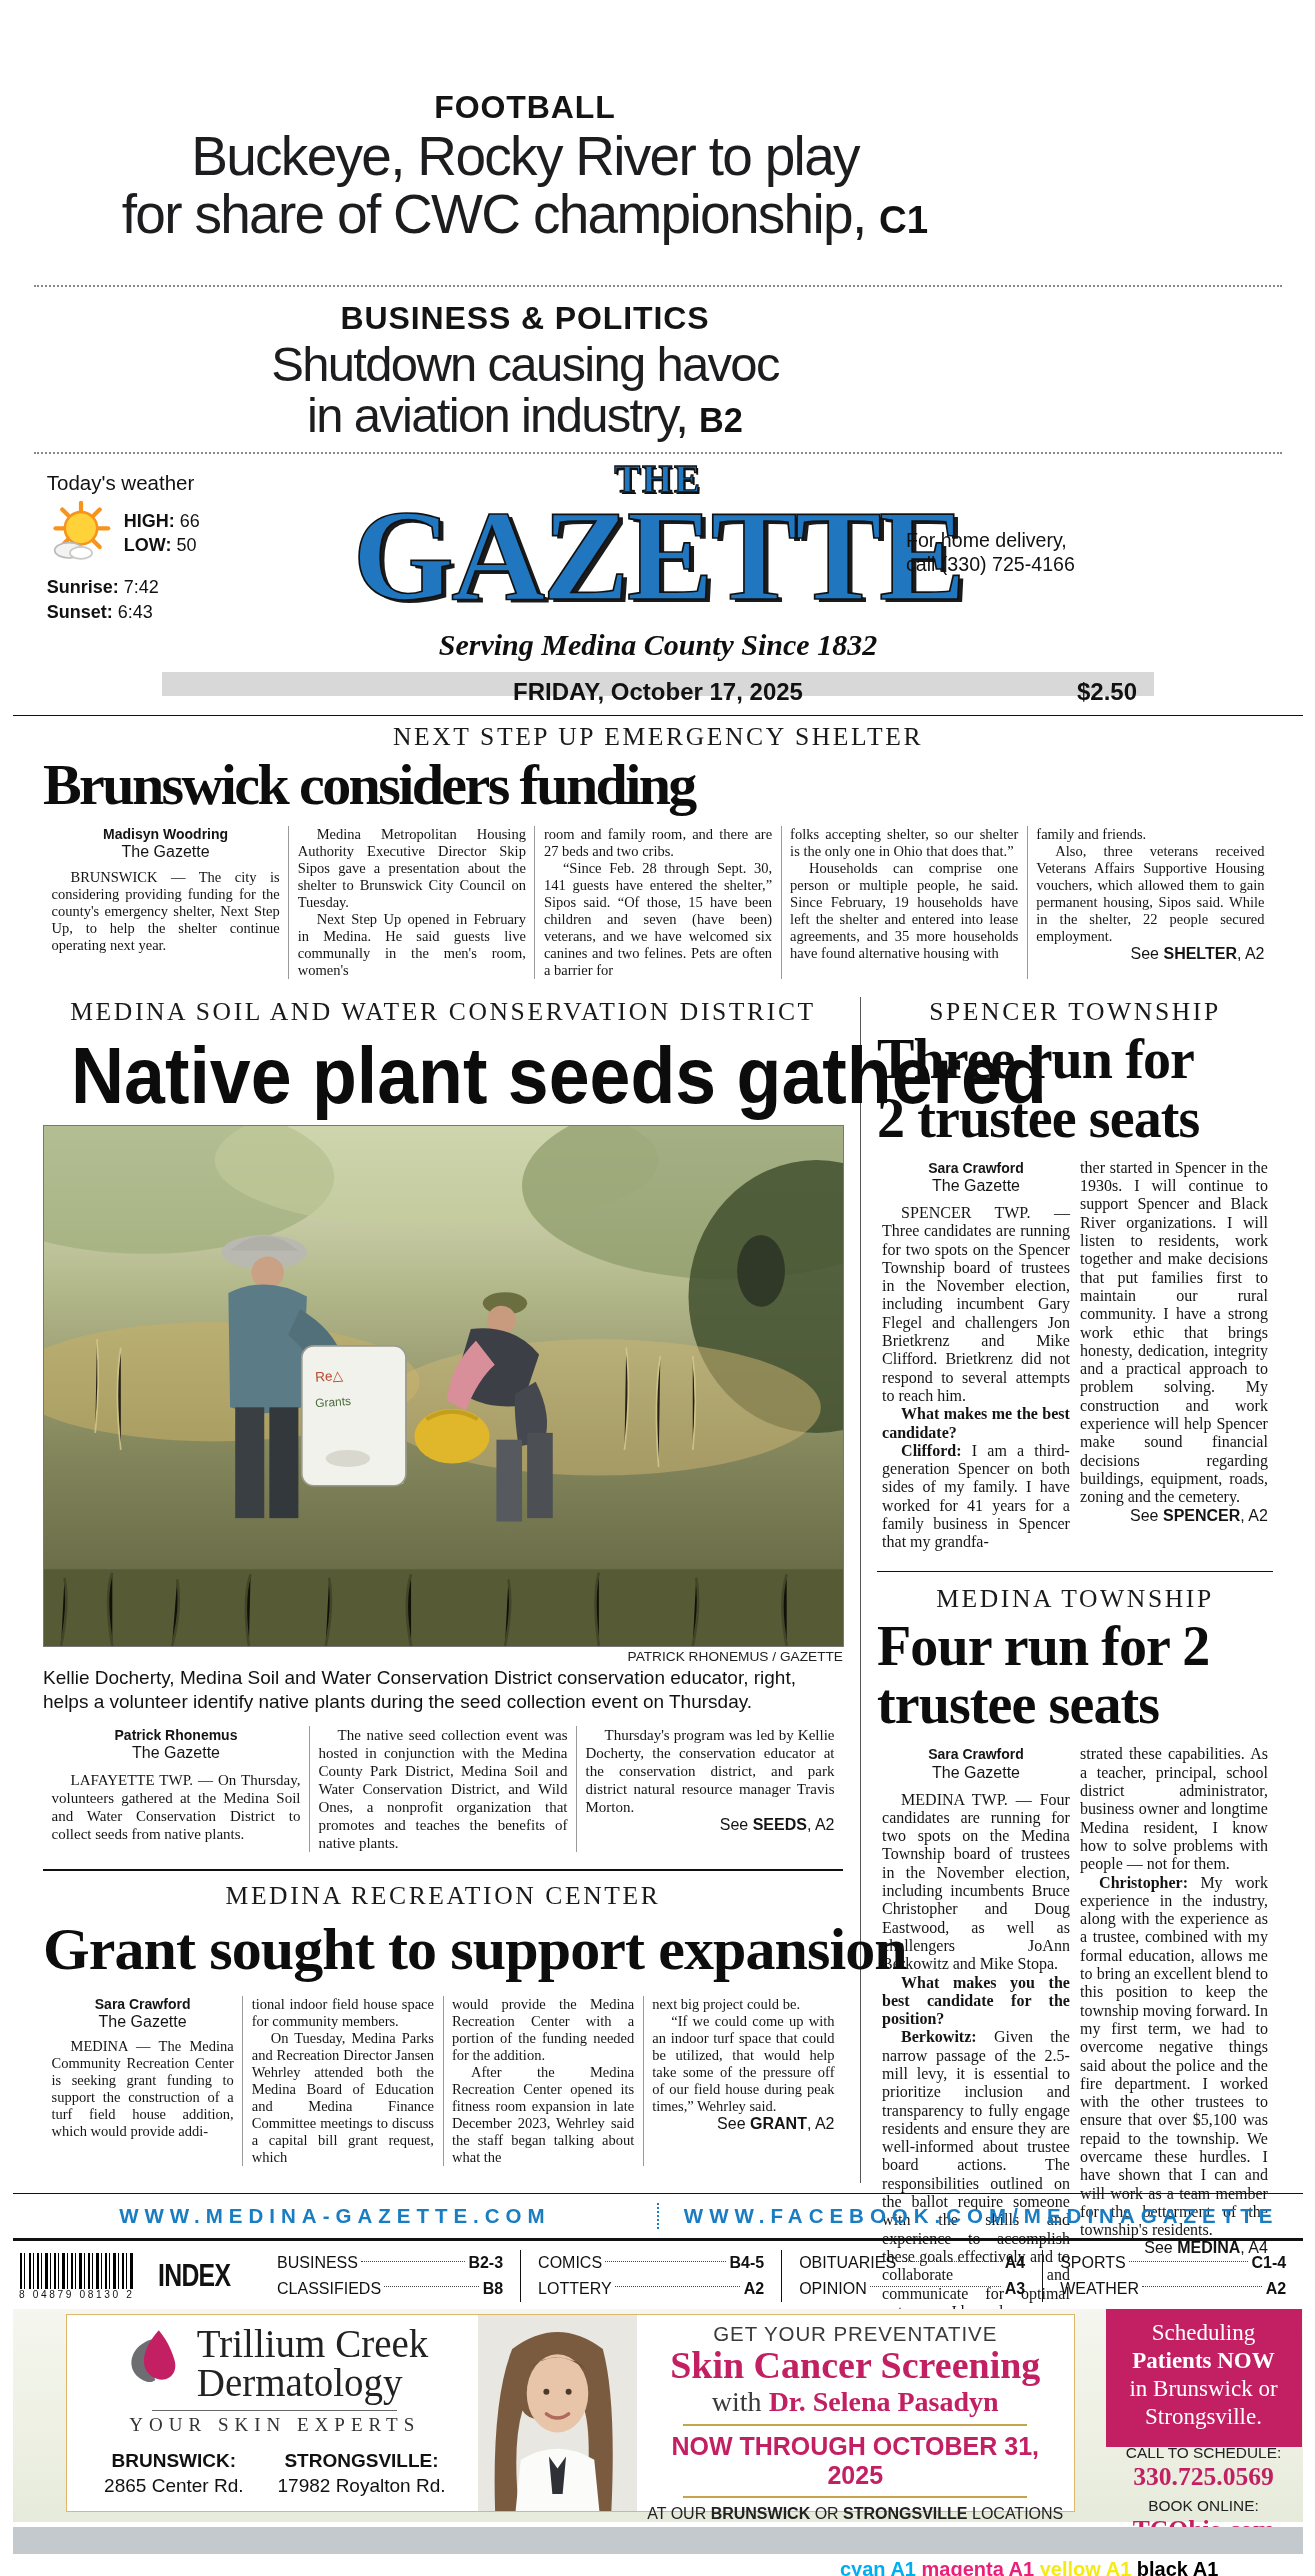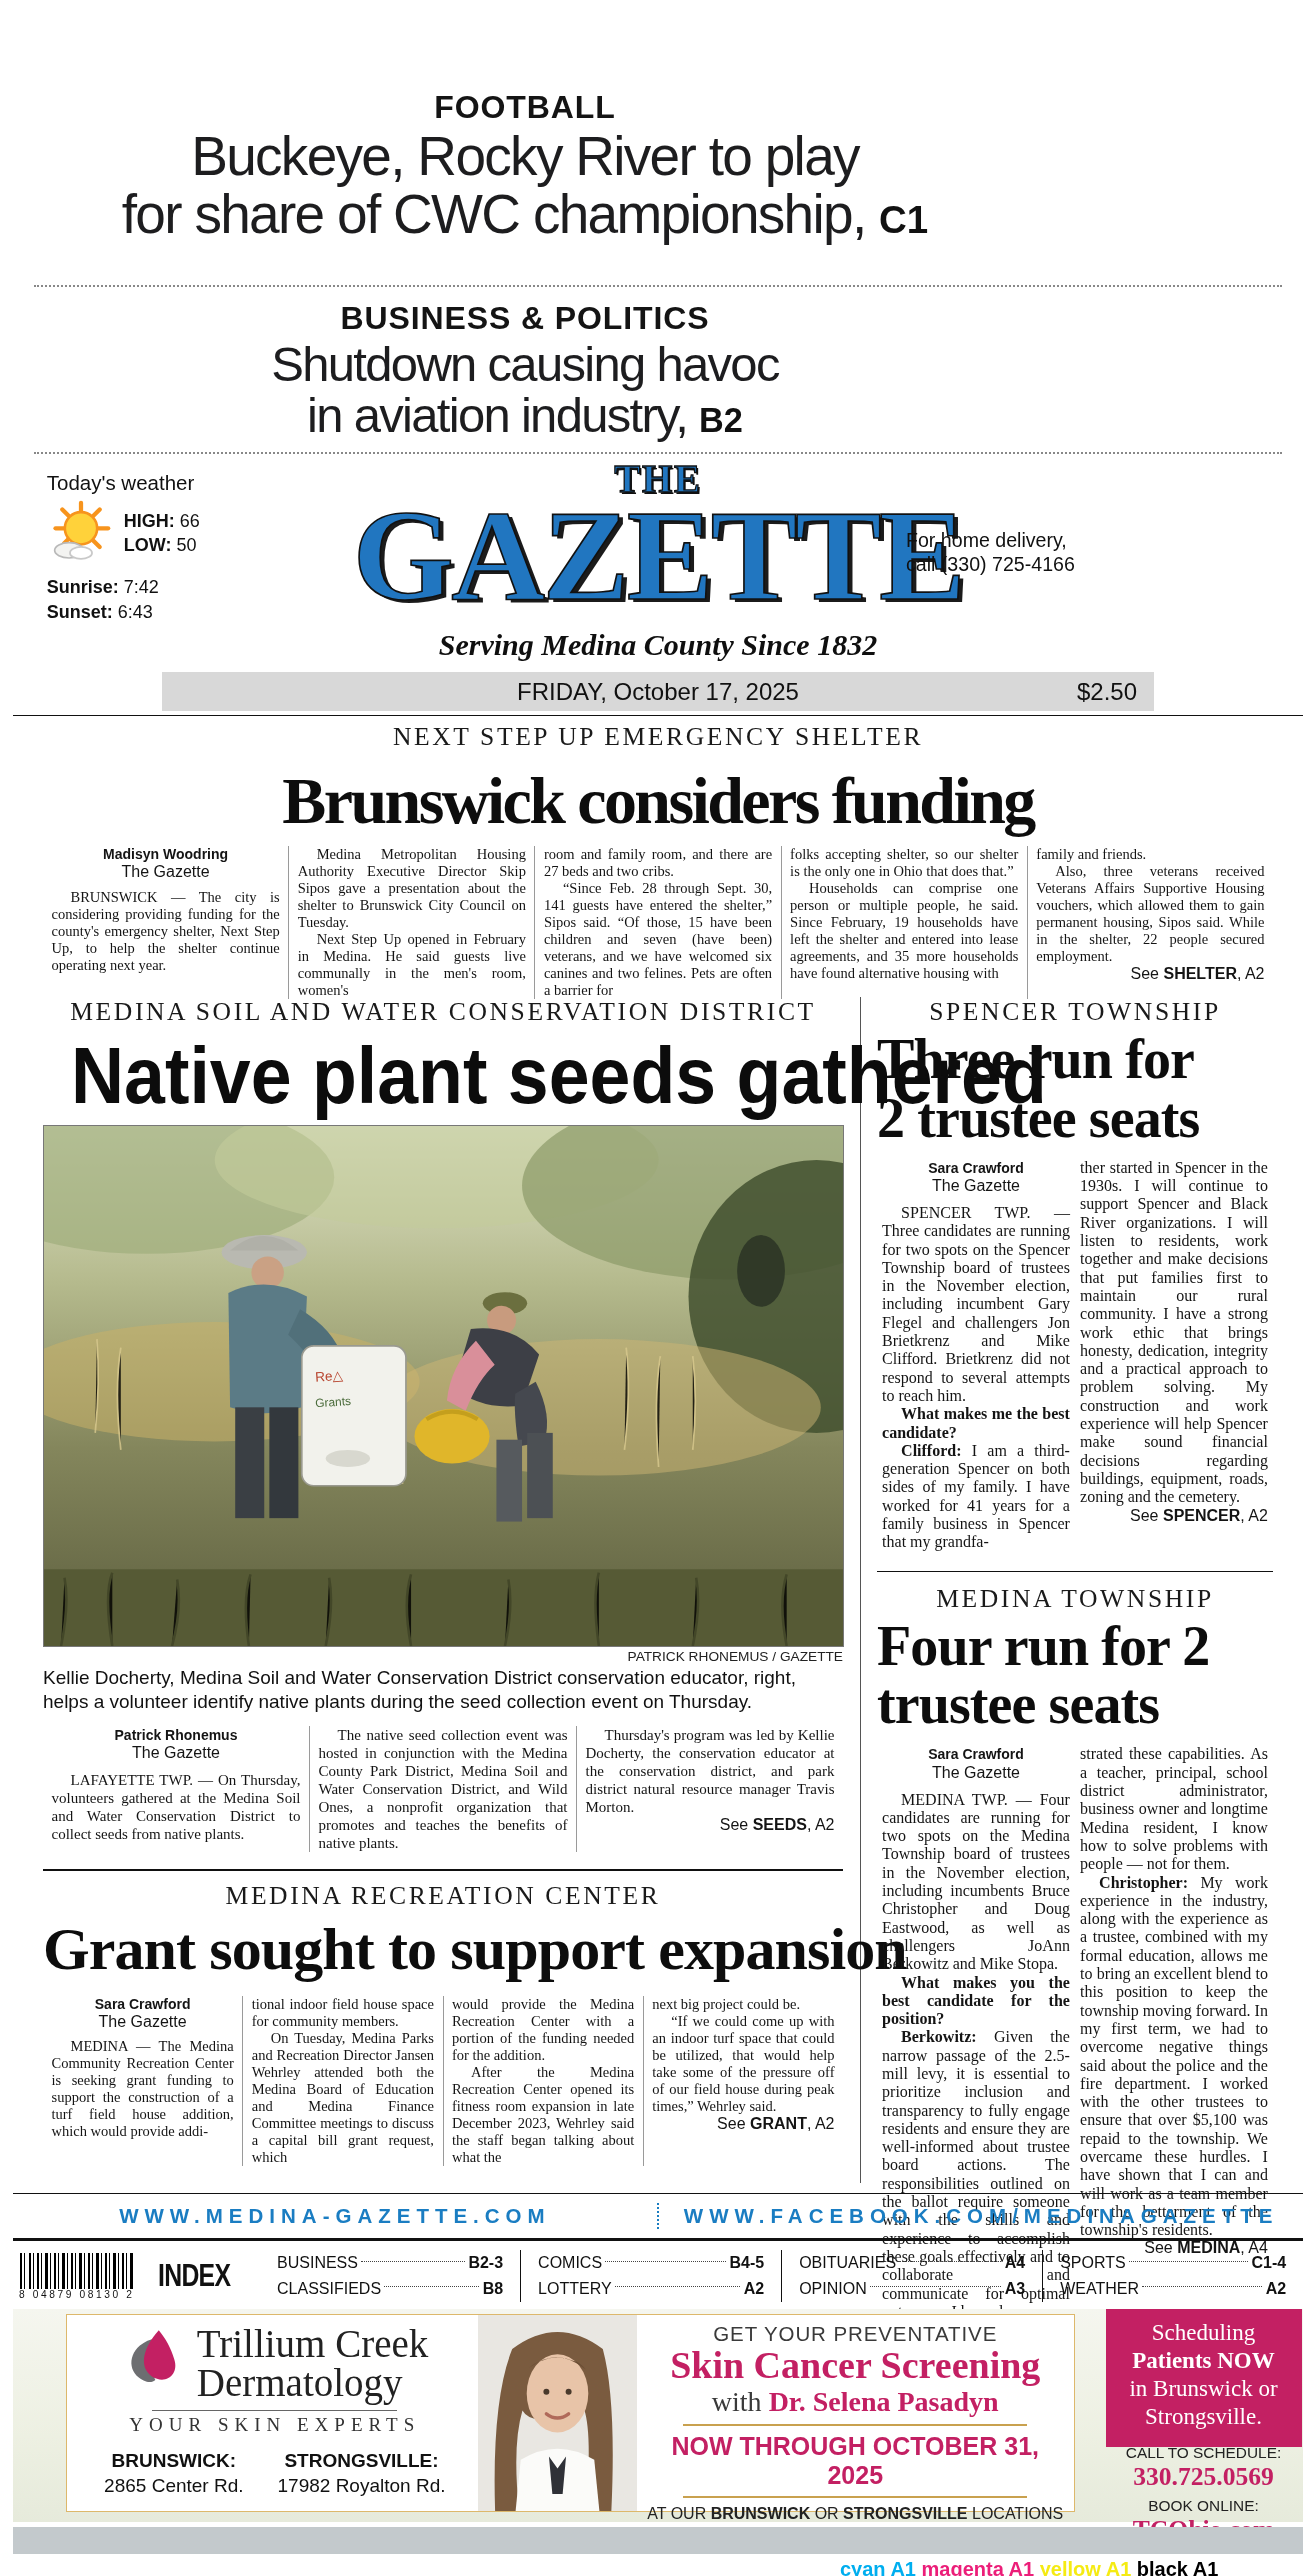--- a/index.html
+++ b/index.html
@@ -27,30 +27,30 @@
   .weather .hilo b{font-weight:bold;}
   .weather .riseset{font-size:18px;line-height:1.35;margin-top:6.8px;}
   .logo{position:absolute;left:0;right:0;top:-5.1px;text-align:center;color:#2176c0;}
   .logo .the{display:block;font-weight:bold;font-size:39px;letter-spacing:1.7px;margin-bottom:-13.7px;
              -webkit-text-stroke:1.3px #111;text-shadow:1.7px 1.7px 0 #111;}
   .logo .gaz{font-weight:bold;font-size:130px;line-height:1.05;letter-spacing:-2.6px;
              -webkit-text-stroke:1.7px #111;text-shadow:4.3px 3.4px 0 #1b1b1b;}
   .tagline{position:absolute;left:0;right:0;top:167px;text-align:center;font-style:italic;font-weight:bold;font-size:30px;color:#0f0f0f;}
   .delivery{position:absolute;left:872px;top:67px;font-family:Liberation Sans, sans-serif;font-size:19.6px;line-height:1.25;color:#111;}
 
-  .datebar{position:absolute;top:672px;left:162px;right:162px;height:39px;background:#d8d8d8;
-           font-family:"Liberation Sans",sans-serif;font-weight:normal;font-size:24px;line-height:39px;color:#111;}
+  .datebar{position:absolute;top:672px;left:162px;right:162px;height:24px;background:#d8d8d8;
+           font-family:"Liberation Sans",sans-serif;font-weight:bold;font-size:24px;line-height:39px;color:#111;}
   .datebar .date{position:absolute;left:0;right:0;text-align:center;}
   .datebar .price{position:absolute;right:17px;}
   .rule-full{position:absolute;left:12.8px;right:12.8px;border-top:1.7px solid #111;top:715px;}
 
   
   .lead{position:absolute;top:722px;left:43px;right:43px;}
   .s-kicker{text-align:center;font-size:25.6px;letter-spacing:2.6px;color:#1a1a1a;}
-  .lead .headline{text-align:center;font-weight:bold;font-size:66px;line-height:1.0;letter-spacing:-2.6px;color:#0d0d0d;margin-top:16px;}
+  .lead .headline{text-align:left;font-weight:bold;font-size:58px;line-height:1.0;letter-spacing:-2.6px;color:#0d0d0d;margin-top:4px;}
   .cols{display:flex;margin-top:12px;}
   .col{flex:1;padding:0 8.5px;text-align:justify;font-size:14.5px;line-height:17px;color:#141414;}
   .cols.ruled .col + .col{border-left:0.9px solid #9a9a9a;}
   .col p{margin:0;text-indent:19px;}
   .col p.cont{text-indent:0;}
   .byline{text-align:center;font-family:"Liberation Sans",sans-serif;margin-bottom:8.5px;}
   .byline .name{font-weight:bold;font-size:14px;display:block;}
   .byline .org{font-size:16px;display:block;}
   .see{text-align:right;font-family:"Liberation Sans",sans-serif;font-size:16px;margin-top:5.1px;text-indent:0;}
   .see b{font-weight:bold;}

